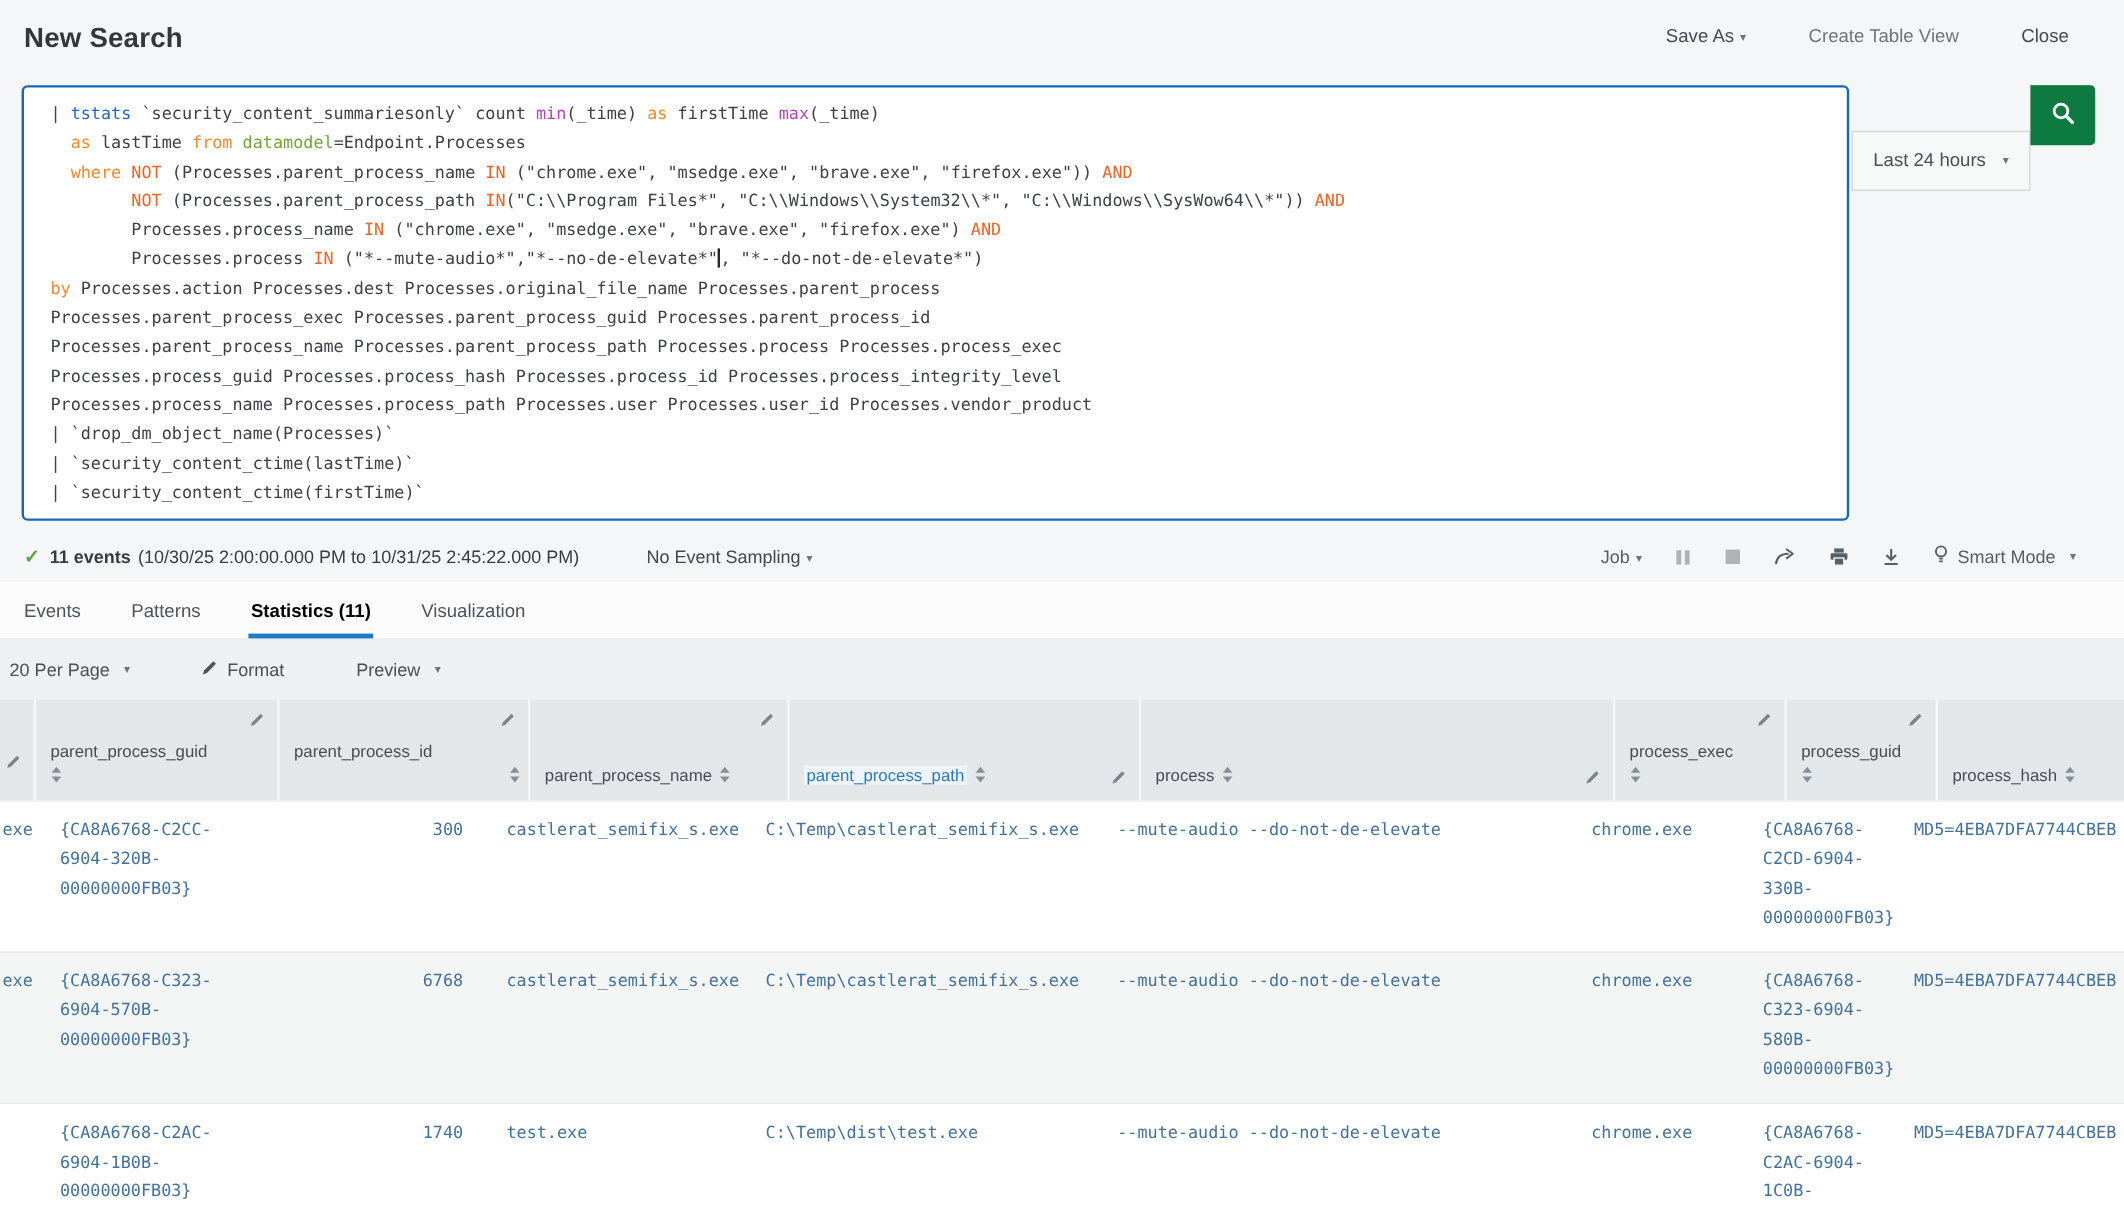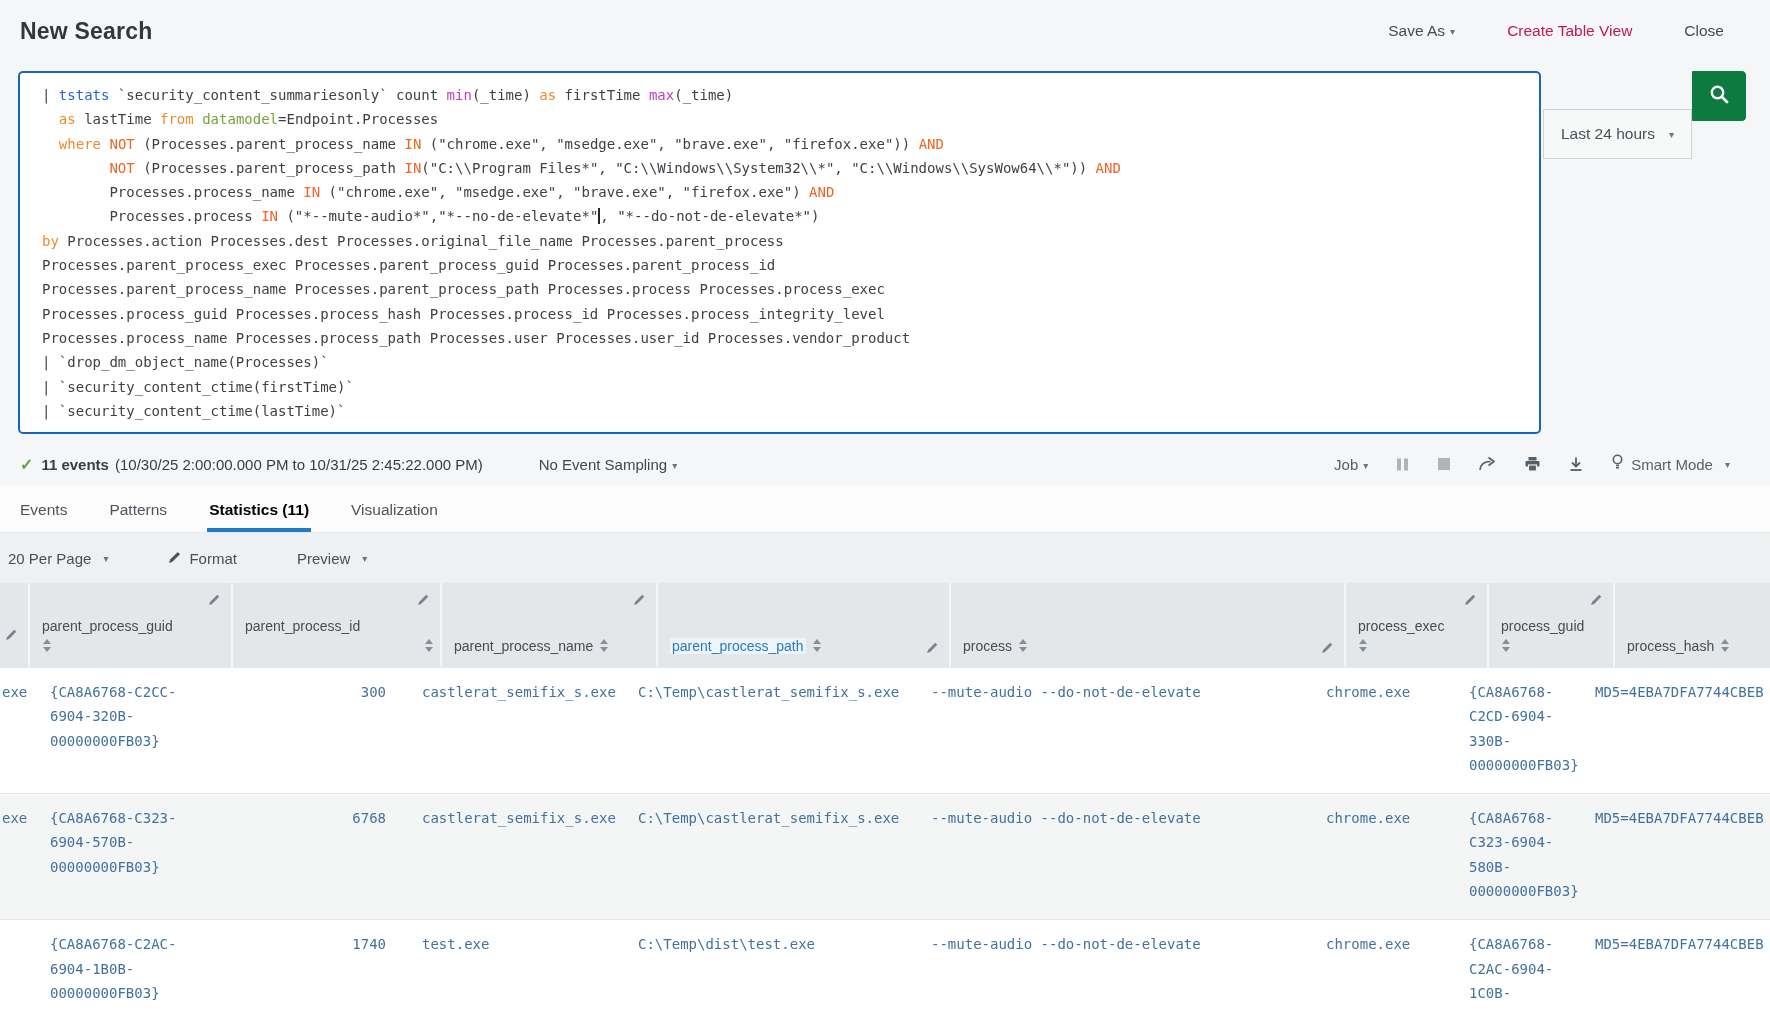--- a/index.html
+++ b/index.html
@@ -7,21 +7,21 @@
   body {
     width:1770px; height:1010px; overflow:hidden;
     background:#f5f6f7; color:#3c4146;
     font-family:"Liberation Sans", sans-serif;
   }
   
   .header-bar { display:flex; align-items:center; height:62px; padding:0 46px 0 20px; }
   .page-title { font-size:23px; font-weight:700; color:#33373b; letter-spacing:.2px; }
   .hdr-actions { margin-left:auto; display:flex; gap:52px; align-items:center; font-size:15.5px; color:#454a50; }
   .hdr-btn { cursor:pointer; white-space:nowrap; }
-  .hdr-btn.disabled { color:#be185d; }
+  .hdr-btn.disabled { color:#737373; }
   .cd { font-size:10px; color:#6d747a; margin-left:5px; vertical-align:1px; }
   
   .search-area { padding:0 18px; margin-top:9px; display:flex; align-items:flex-start; }
   .query-box {
     flex:none; width:1523px; height:363px; background:#fff;
     border:2.5px solid #1467bd; border-radius:5px; padding:10px 8px 0 22px;
     overflow:hidden; position:relative;
   }
   .qline { font:14px/24.3px "DejaVu Sans Mono", monospace; color:#3d4046; white-space:pre; }
   .tok-cmd { color:#2468cf; }
@@ -99,22 +99,22 @@
       <div class="qline"><span class="tok-plain">  </span><span class="tok-kw">where</span><span class="tok-plain"> </span><span class="tok-op">NOT</span><span class="tok-plain"> (Processes.parent_process_name </span><span class="tok-op">IN</span><span class="tok-plain"> ("chrome.exe", "msedge.exe", "brave.exe", "firefox.exe")) </span><span class="tok-op">AND</span></div>
       <div class="qline"><span class="tok-plain">        </span><span class="tok-op">NOT</span><span class="tok-plain"> (Processes.parent_process_path </span><span class="tok-op">IN</span><span class="tok-plain">("C:\\Program Files*", "C:\\Windows\\System32\\*", "C:\\Windows\\SysWow64\\*")) </span><span class="tok-op">AND</span></div>
       <div class="qline"><span class="tok-plain">        Processes.process_name </span><span class="tok-op">IN</span><span class="tok-plain"> ("chrome.exe", "msedge.exe", "brave.exe", "firefox.exe") </span><span class="tok-op">AND</span></div>
       <div class="qline"><span class="tok-plain">        Processes.process </span><span class="tok-op">IN</span><span class="tok-plain"> ("*--mute-audio*","*--no-de-elevate*"</span><span class="caret"></span><span class="tok-plain">, "*--do-not-de-elevate*")</span></div>
       <div class="qline"><span class="tok-kw">by</span><span class="tok-plain"> Processes.action Processes.dest Processes.original_file_name Processes.parent_process</span></div>
       <div class="qline"><span class="tok-plain">Processes.parent_process_exec Processes.parent_process_guid Processes.parent_process_id</span></div>
       <div class="qline"><span class="tok-plain">Processes.parent_process_name Processes.parent_process_path Processes.process Processes.process_exec</span></div>
       <div class="qline"><span class="tok-plain">Processes.process_guid Processes.process_hash Processes.process_id Processes.process_integrity_level</span></div>
       <div class="qline"><span class="tok-plain">Processes.process_name Processes.process_path Processes.user Processes.user_id Processes.vendor_product</span></div>
       <div class="qline"><span class="tok-plain">| `drop_dm_object_name(Processes)`</span></div>
+      <div class="qline"><span class="tok-plain">| `security_content_ctime(lastTime)`</span></div>
       <div class="qline"><span class="tok-plain">| `security_content_ctime(firstTime)`</span></div>
-      <div class="qline"><span class="tok-plain">| `security_content_ctime(lastTime)`</span></div>
     </div>
   <div class="time-picker">
     <span>Last 24 hours</span>
     <span class="cd">▾</span>
   </div>
   <div class="search-btn">
     <span>
       <svg width="24" height="24" viewBox="0 0 24 24" fill="none">
           <circle cx="10.5" cy="10.5" r="5.7" stroke="#ffffff" stroke-width="2.4"></circle>
           <line x1="15" y1="15" x2="20" y2="20" stroke="#ffffff" stroke-width="2.8" stroke-linecap="round"></line>

